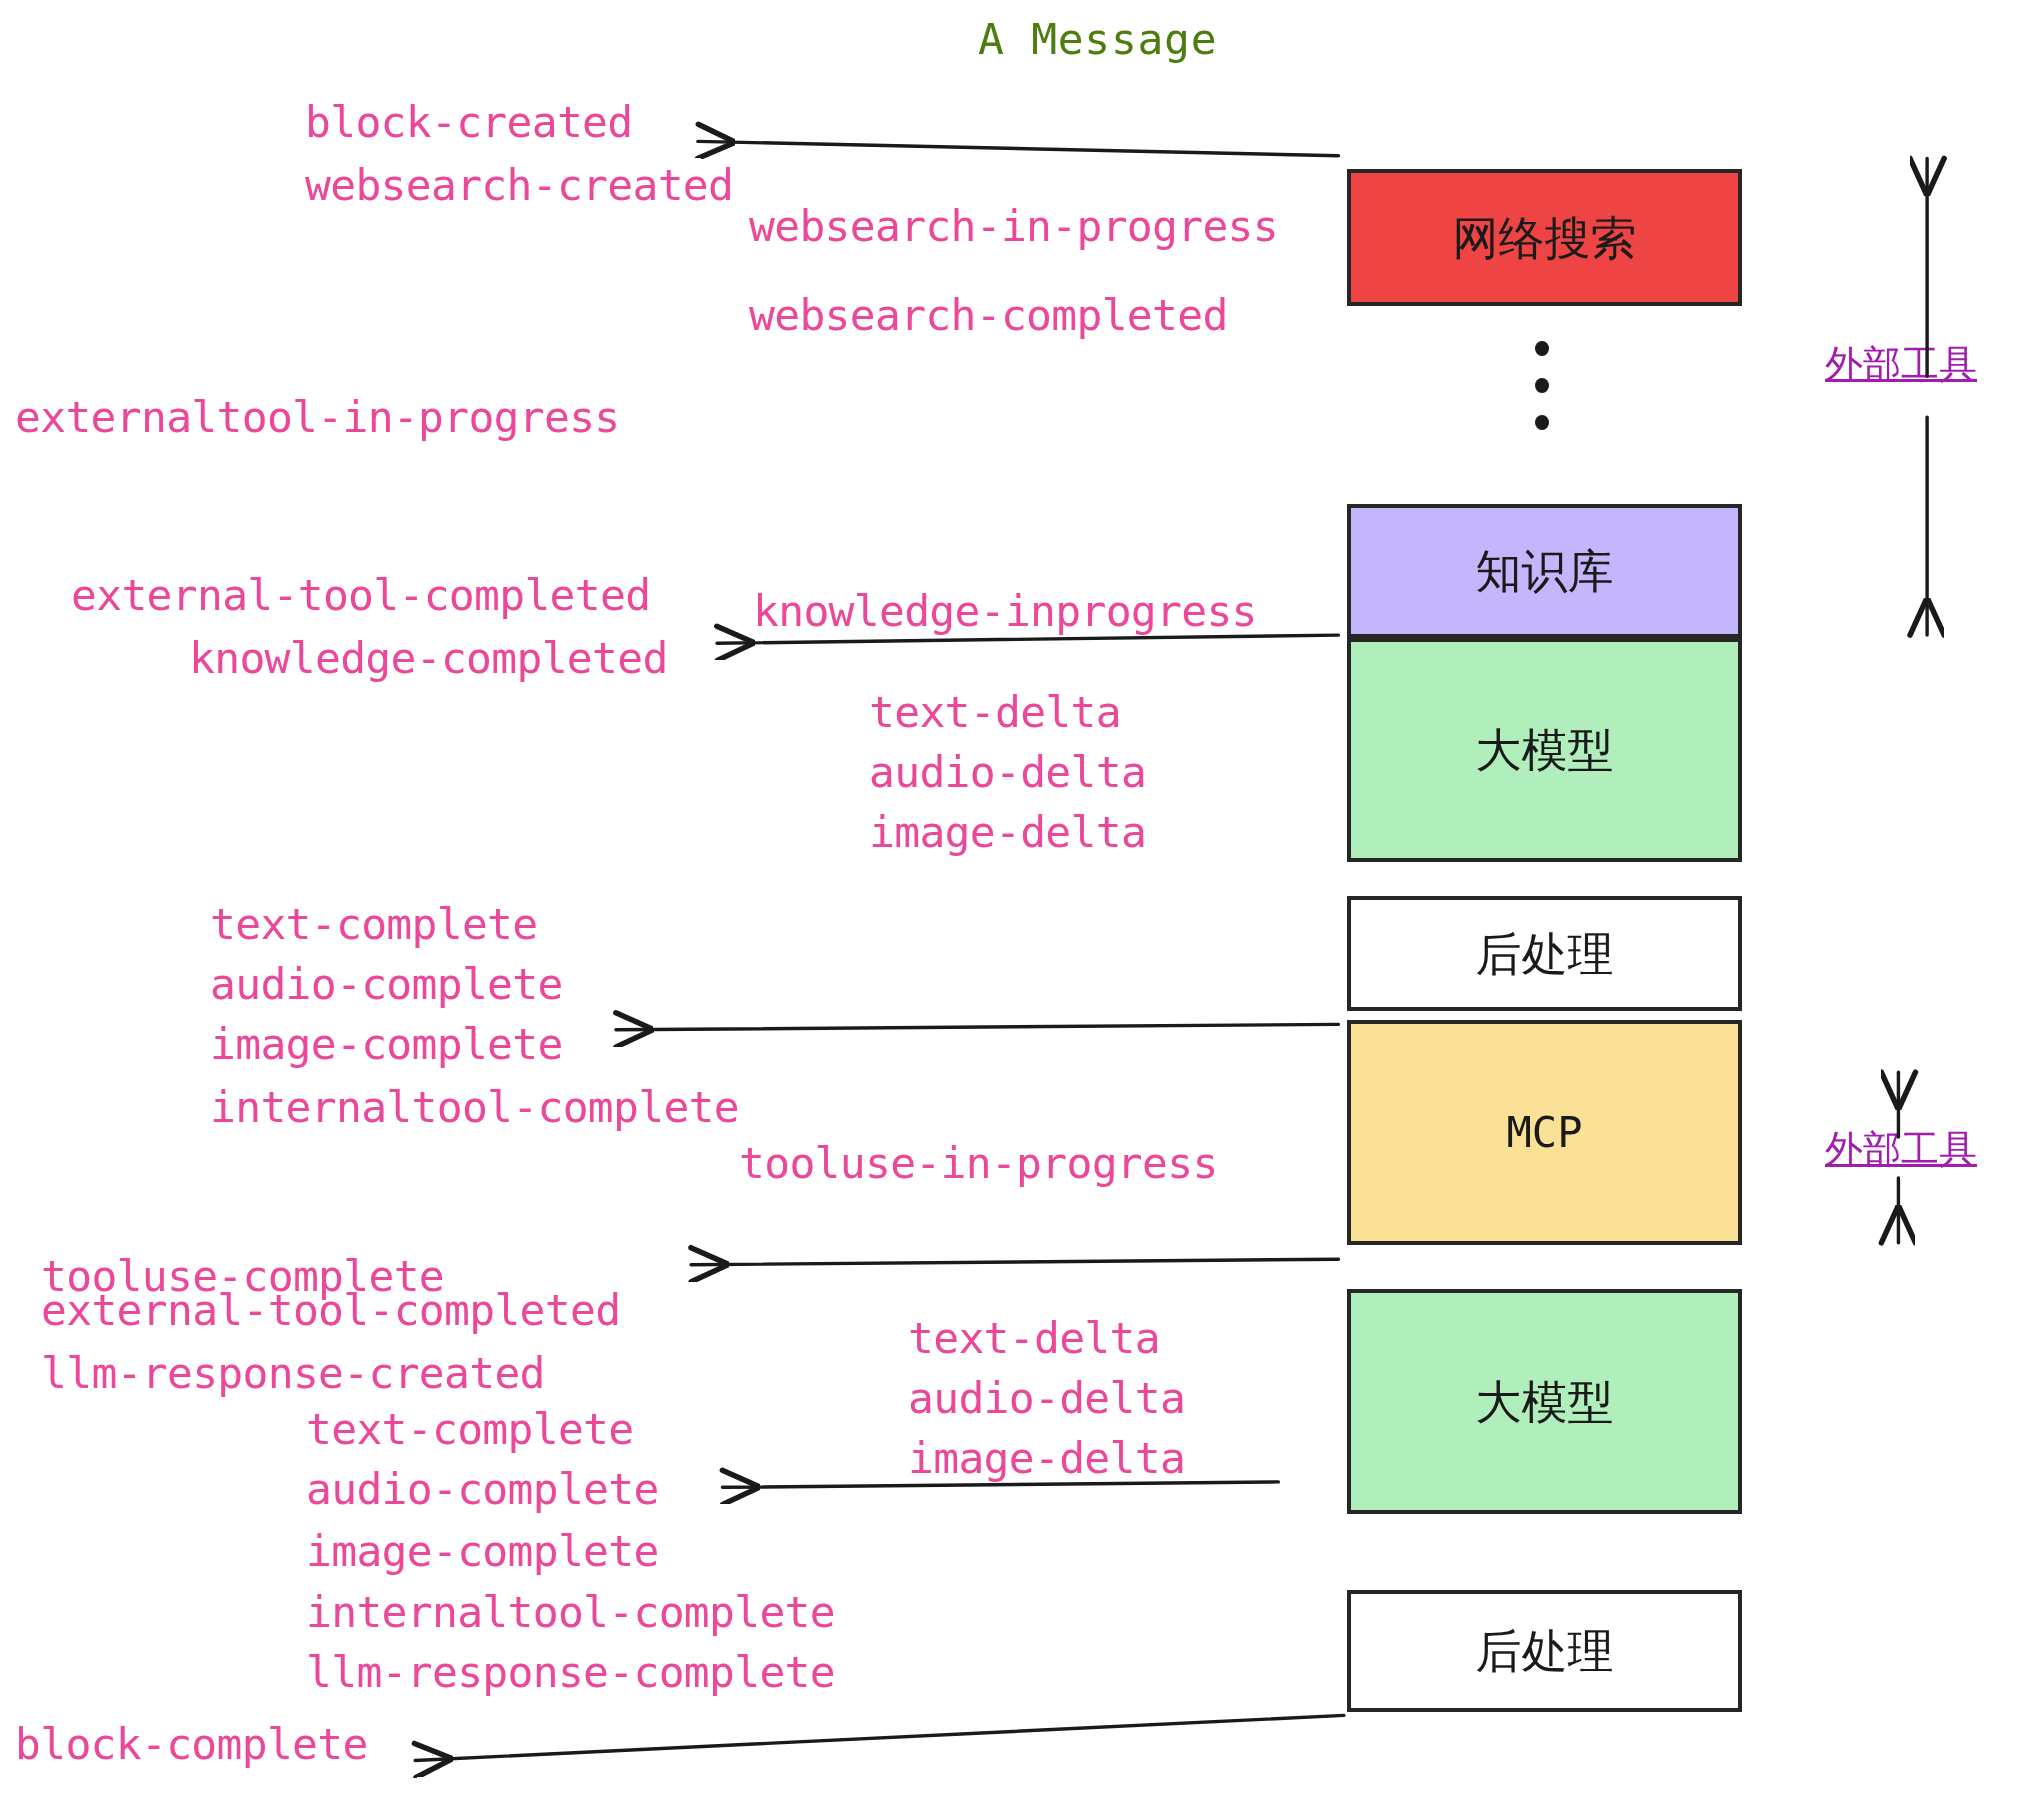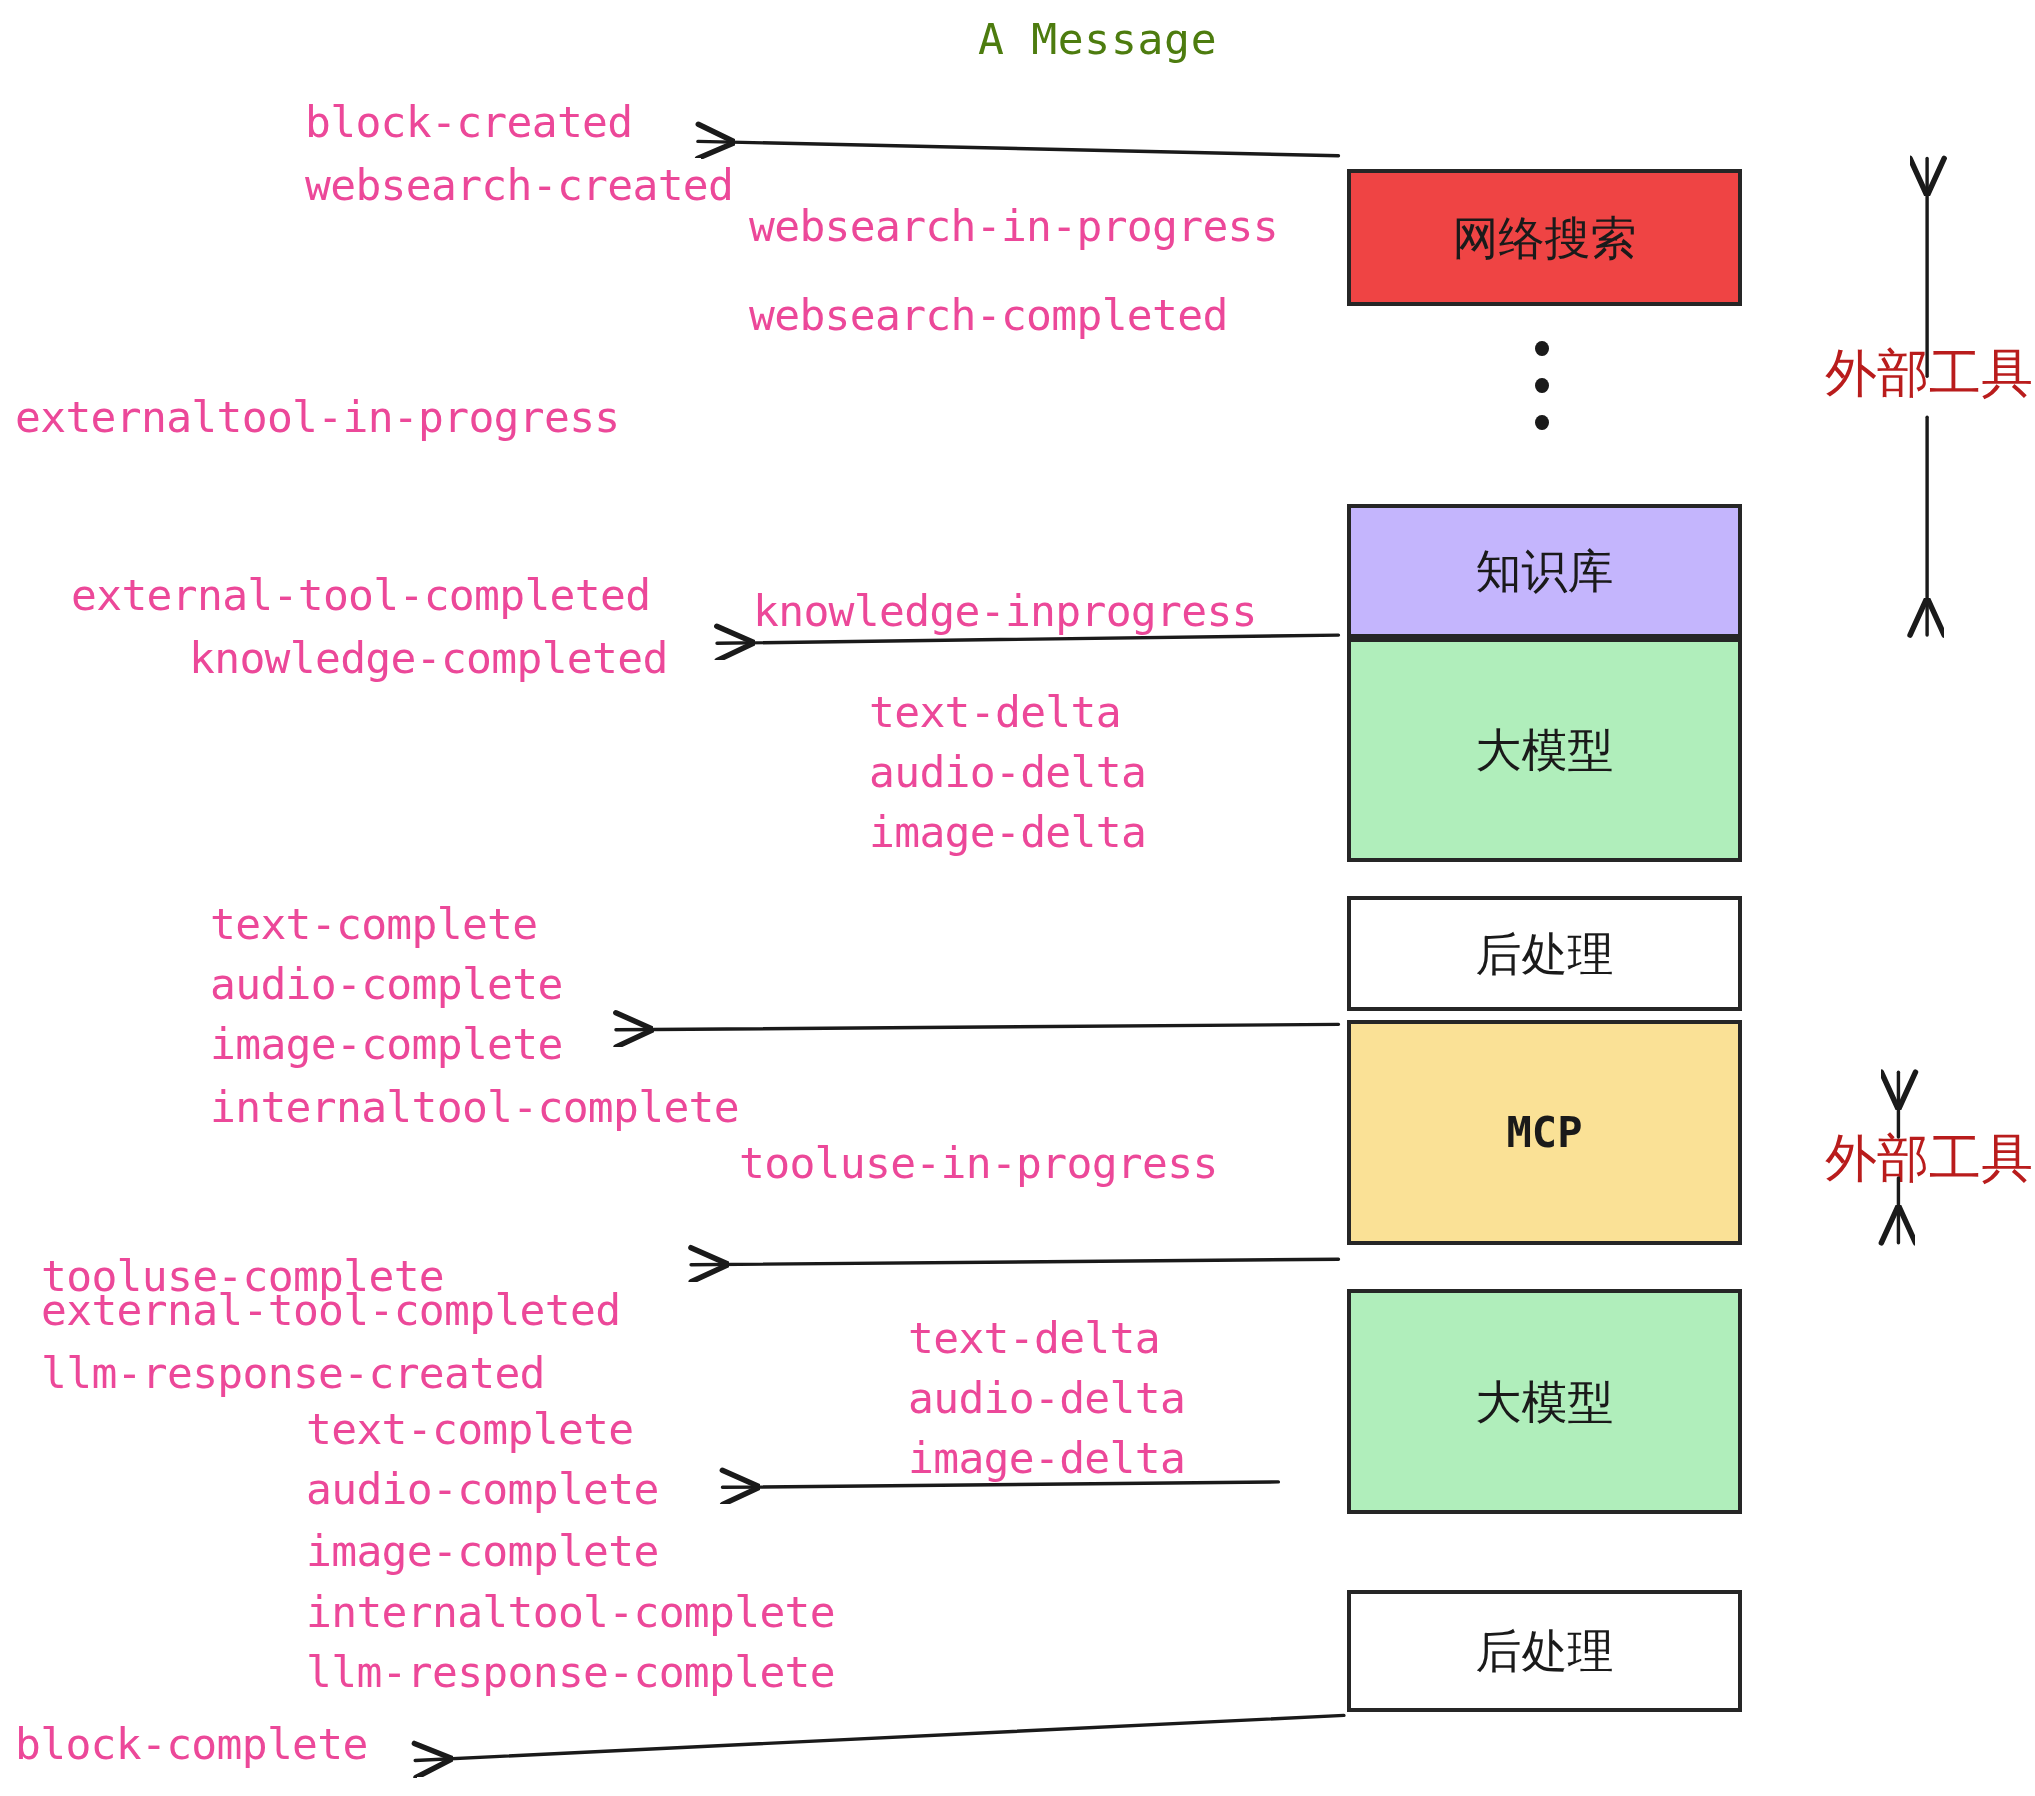--- a/index.html
+++ b/index.html
@@ -46,23 +46,24 @@
     font-size: 46px;
     line-height: 1;
   }
   .box.mcp .lbl {
     font-family: "DejaVu Sans Mono", "Liberation Mono", monospace;
     font-size: 42px;
   }
   .side-label {
     position: absolute;
     font-family: "DejaVu Sans", "Liberation Sans", sans-serif;
-    font-size: 52px;
-    color: #b91c1c;
+    font-size: 38px;
+    color: #a21caf;
     white-space: nowrap;
+    text-decoration: underline;
   }
   .ellipsis-dots {
     position: absolute;
     display: flex;
     flex-direction: column;
     align-items: center;
     justify-content: space-between;
   }
   .ellipsis-dots span {
     display: block;
@@ -92,21 +93,21 @@
   </div>
   <div class="box" style="left: 1347px; top: 504px; width: 395px; height: 134px; background: #c4b5fd; border-color: rgb(38, 38, 38);">
     <span class="lbl">知识库</span>
   </div>
   <div class="box" style="left: 1347px; top: 638px; width: 395px; height: 224px; background: rgb(176, 238, 187); border-color: rgb(38, 38, 38);">
     <span class="lbl">大模型</span>
   </div>
   <div class="box" style="left: 1347px; top: 896px; width: 395px; height: 115px; background: rgb(255, 255, 255); border-color: rgb(38, 38, 38);">
     <span class="lbl">后处理</span>
   </div>
-  <div class="box mcp" style="left: 1347px; top: 1020px; width: 395px; height: 225px; background: rgb(250, 225, 150); border-color: rgb(38, 38, 38); font-weight: bold;">
+  <div class="box mcp" style="left: 1347px; top: 1020px; width: 395px; height: 225px; background: rgb(250, 225, 150); border-color: rgb(38, 38, 38);">
     <span class="lbl">MCP</span>
   </div>
   <div class="box" style="left: 1347px; top: 1289px; width: 395px; height: 225px; background: rgb(176, 238, 187); border-color: rgb(38, 38, 38);">
     <span class="lbl">大模型</span>
   </div>
   <div class="box" style="left: 1347px; top: 1590px; width: 395px; height: 122px; background: rgb(255, 255, 255); border-color: rgb(38, 38, 38);">
     <span class="lbl">后处理</span>
   </div>
 
   <div class="ellipsis-dots" style="left: 1535px; top: 341px; height: 89px;">

